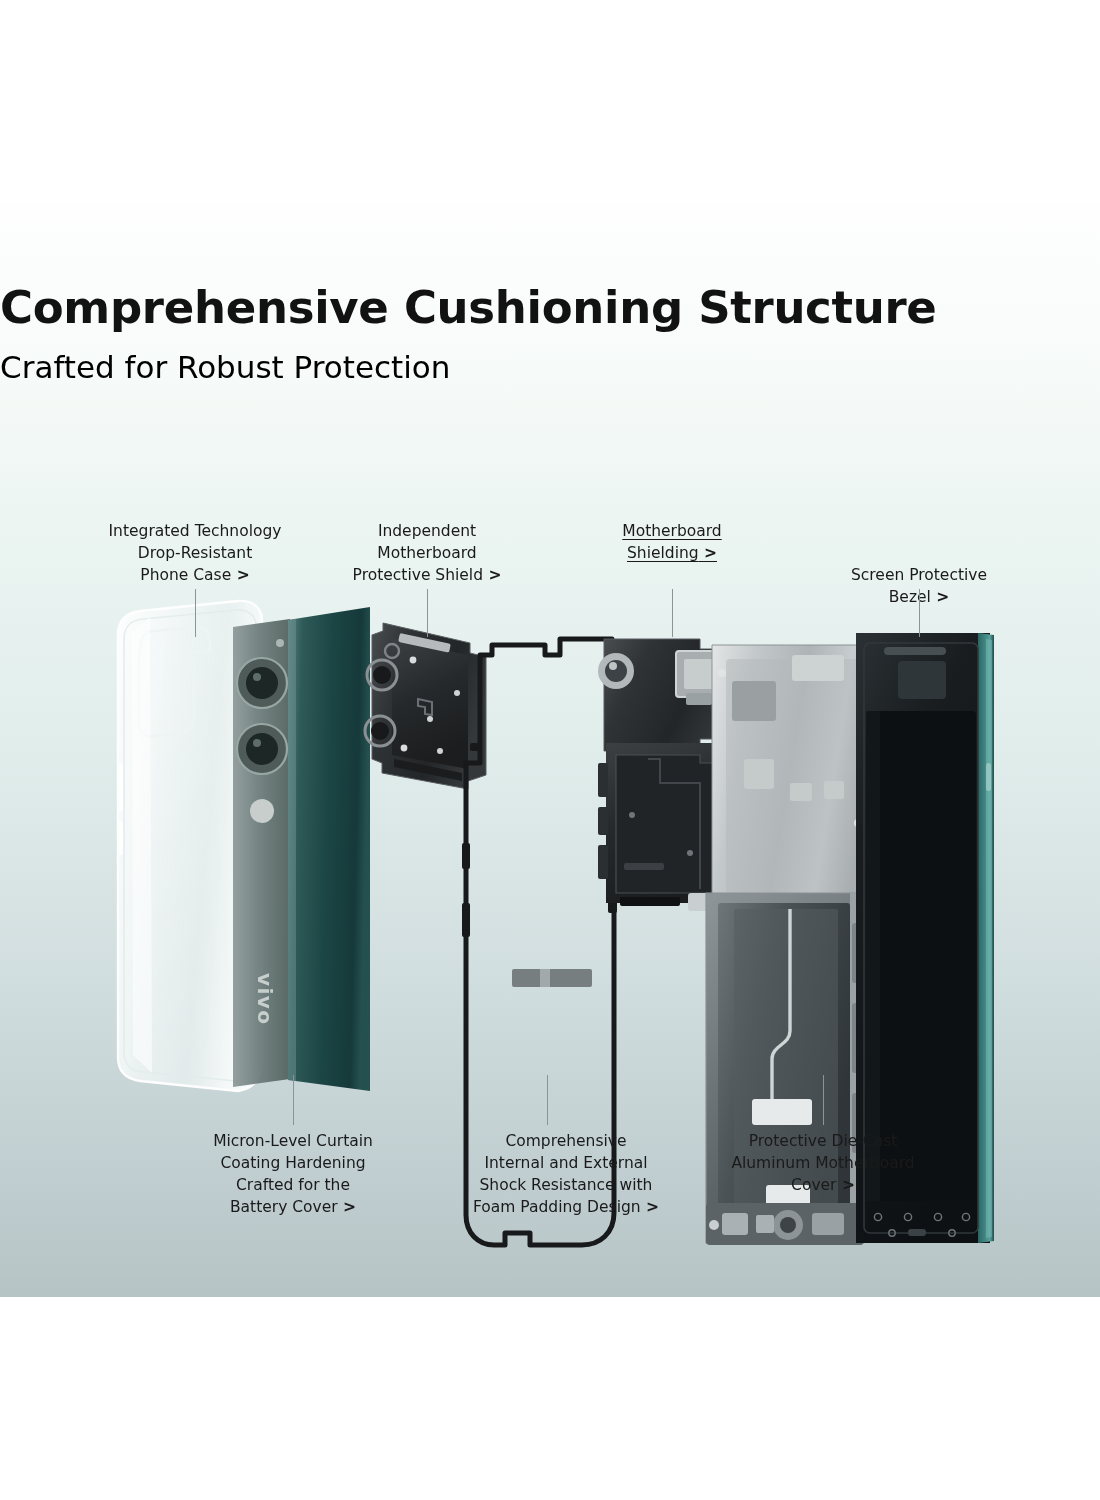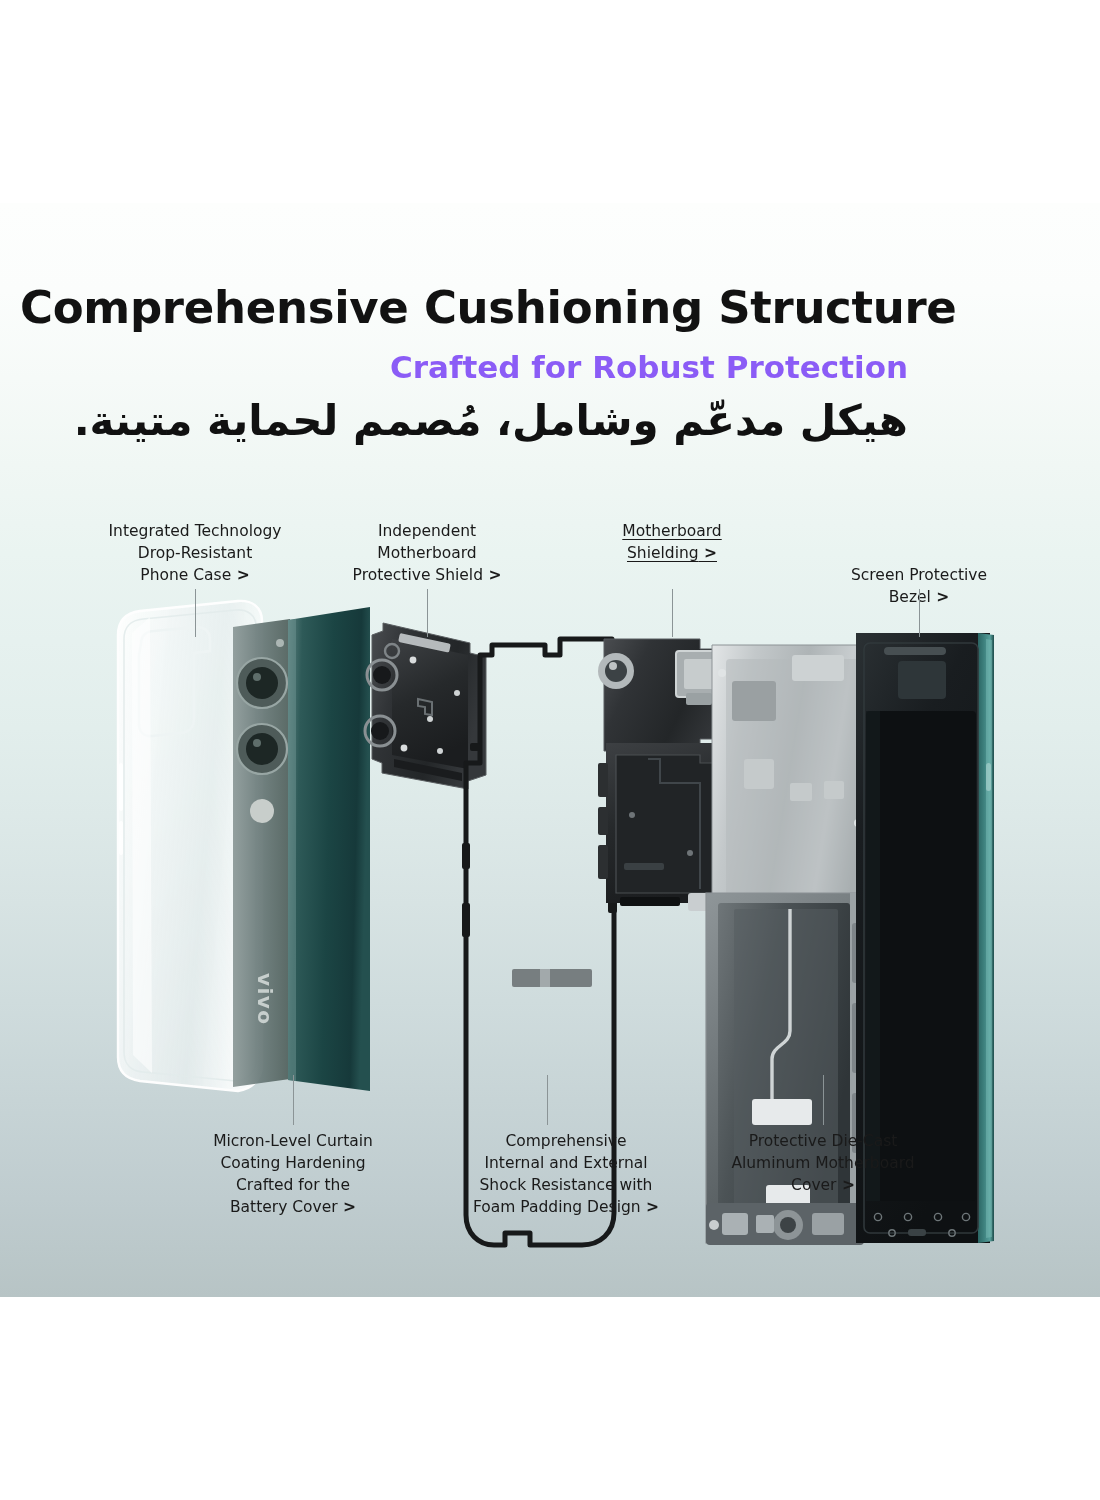--- a/index.html
+++ b/index.html
@@ -23,27 +23,27 @@
        #e2eeec 48%,
        #dde9e8 56%,
        #d7e3e3 64%,
        #cfdcdd 73%,
        #c7d4d6 82%,
        #bfcccf 91%,
        #b7c4c5 100%);
   }
 
   
-  #headings{position:absolute;left:0;top:0;width:888px;text-align:right;padding-left:20px;}
+  #headings{position:absolute;left:0;top:0;width:888px;text-align:left;}
   .h1{
     font-size:45px;font-weight:700;letter-spacing:-0.3px;
     color:#121212;line-height:1.12;white-space:nowrap;
   }
   .h2{
-    font-size:31px;font-weight:700;color:#8b5cf6;
+    font-size:31px;font-weight:400;color:#000000;
     line-height:1.2;margin-top:16px;white-space:nowrap;
   }
   .h-ar{
     font-size:42px;font-weight:600;color:#111;direction:rtl;
     line-height:1.25;margin-top:8px;white-space:nowrap;
   }
 
   
   .callout{position:absolute;text-align:center;line-height:1.42;}
   .callout .txt{
@@ -311,21 +311,20 @@
     <rect x="908" y="1026" width="18" height="7" rx="3" fill="#3a4245"></rect>
 
     <rect x="986" y="560" width="5" height="28" rx="2.5" fill="#bfe0db" opacity="0.5"></rect>
   </g>
 </svg>
 </div>
 
 <div id="headings">
   <div class="h1" style="margin-top:283px;">Comprehensive Cushioning Structure</div>
   <div class="h2">Crafted for Robust Protection</div>
-  <div class="h-ar">هيكل مدعّم وشامل، مُصمم لحماية متينة.</div>
 </div>
 
 <div class="callout" id="co-t0" style="left:75px;top:520px;width:240px;">
     <span class="txt">Integrated Technology</span>
     <span class="txt">Drop-Resistant</span>
     <span class="txt">Phone Case<span class="chev"> &gt;</span></span>
   </div>
 <div class="callout" id="co-t1" style="left:307px;top:520px;width:240px;">
     <span class="txt">Independent</span>
     <span class="txt">Motherboard</span>

